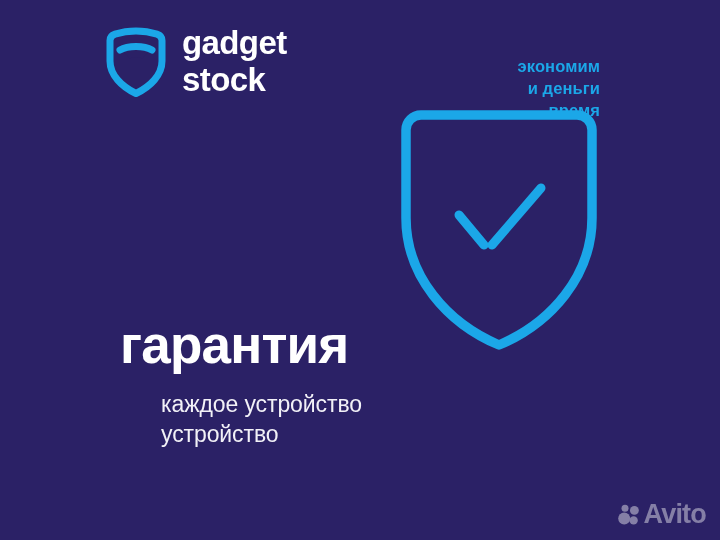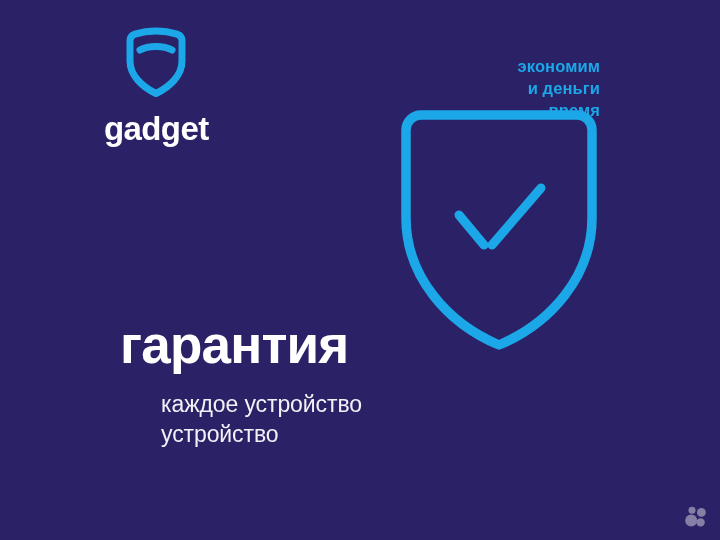--- a/index.html
+++ b/index.html
@@ -19,21 +19,20 @@
   }
 
   
   #brand {
     position: absolute;
     left: 104px;
     top: 24px;
     display: flex;
     align-items: center;
     gap: 14px;
-    flex-direction: column;
   }
   #brand-mark {
     width: 64px;
     height: 74px;
     display: block;
     flex: 0 0 auto;
   }
   #brand-wordmark {
     display: flex;
     flex-direction: column;
@@ -126,20 +125,21 @@
   <div id="brand">
     <span id="brand-mark">
       <svg viewBox="0 0 64 74" xmlns="http://www.w3.org/2000/svg" fill="none">
         <path d="M6 16.5 C6 12.8 7.6 11.3 11 10.2 C17.6 8.1 25.2 7 32 7 C38.8 7 46.4 8.1 53 10.2 C56.4 11.3 58 12.8 58 16.5 L58 37 C58 51 46.5 62.5 32 69.5 C17.5 62.5 6 51 6 37 Z" stroke="#1ba7e8" stroke-width="7" stroke-linejoin="round" stroke-linecap="round"></path>
         <path d="M16.5 24.5 C20 22.4 26 21.2 32 21.2 C38 21.2 44 22.4 47.5 24.5 L38.5 34.5 C36.4 33.7 34.2 33.3 32 33.3 C29.8 33.3 27.6 33.7 25.5 34.5 Z" fill="#2b2166"></path>
         <path d="M16 26 C20 23.6 25.8 22.4 32 22.4 C38.2 22.4 44 23.6 48 26" stroke="#1ba7e8" stroke-width="7" stroke-linecap="round"></path>
       </svg>
     </span>
     <span id="brand-wordmark">
       <span class="wordmark-line">gadget</span>
+      <span class="wordmark-line second">stock</span>
     </span>
   </div>
 
   <div id="tagline">
     <div>экономим</div>
     <div>и деньги</div>
     <div>время</div>
   </div>
 
   <div id="shield-art">
@@ -159,15 +159,16 @@
 
   <div id="avito-watermark">
     <span id="avito-dots">
       <svg viewBox="0 0 22 22" xmlns="http://www.w3.org/2000/svg">
         <circle cx="7.2" cy="14.6" r="6.0" fill="#d7d6e2"></circle>
         <circle cx="16.6" cy="16.4" r="4.2" fill="#d7d6e2"></circle>
         <circle cx="8.0" cy="4.3" r="3.5" fill="#d7d6e2"></circle>
         <circle cx="17.4" cy="6.4" r="4.4" fill="#d7d6e2"></circle>
       </svg>
     </span>
+    <span id="avito-text">Avito</span>
   </div>
 
 </div>
 
 </body></html>

